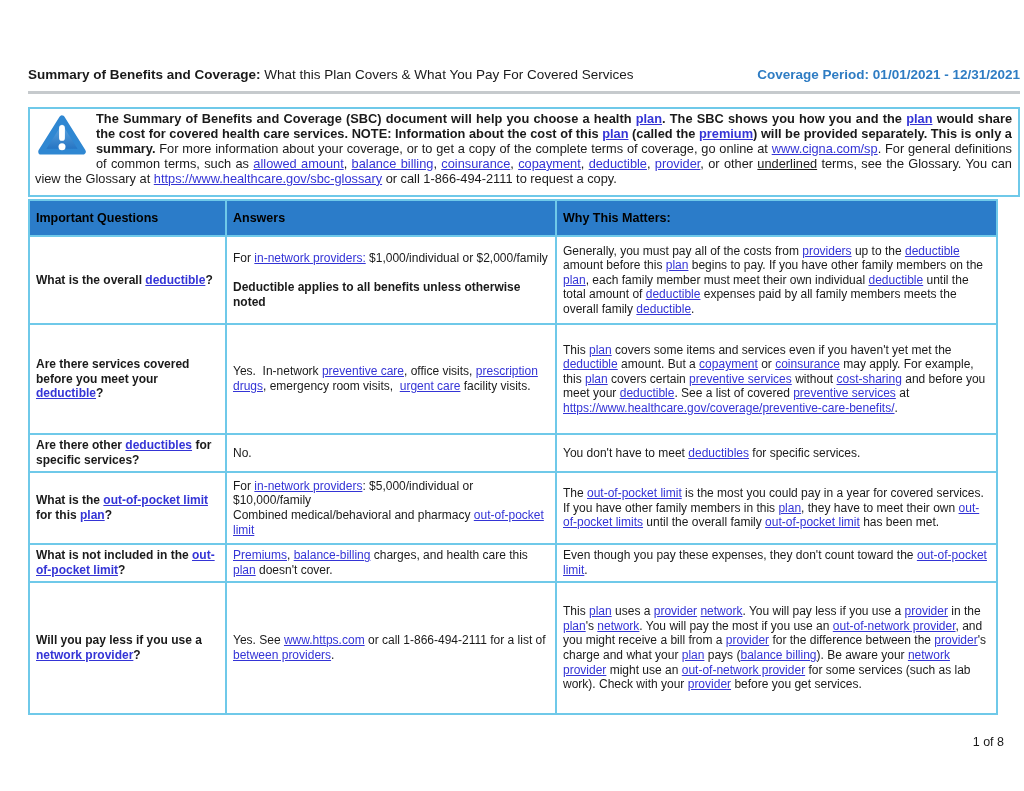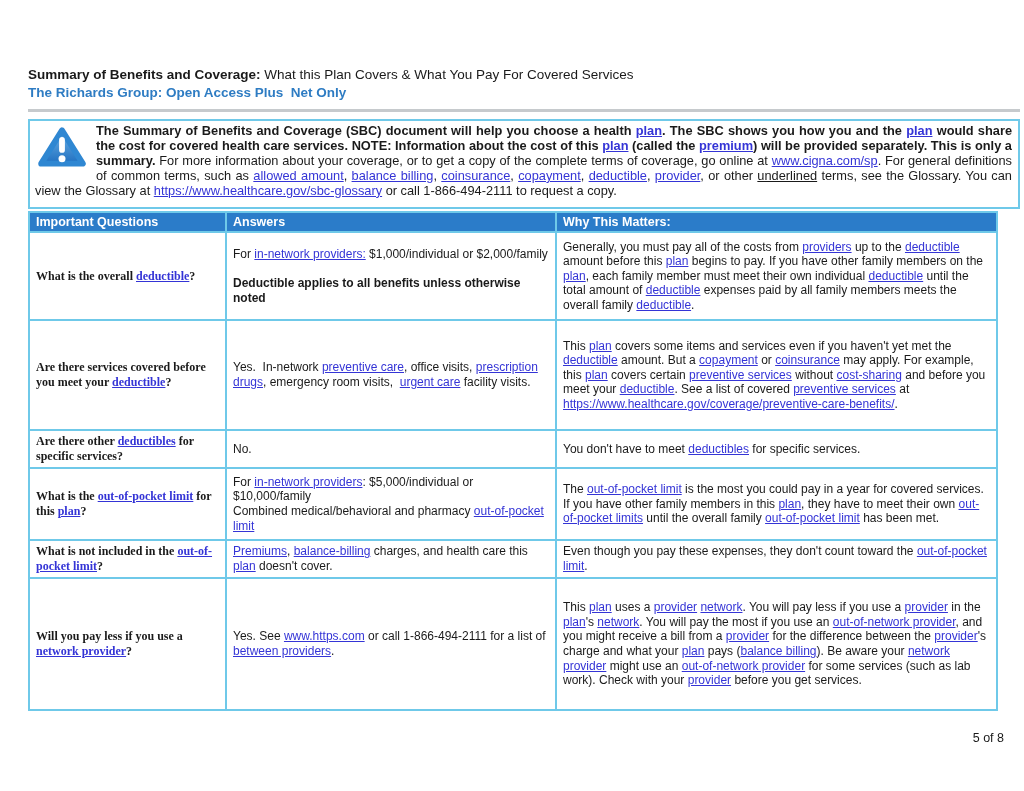--- a/index.html
+++ b/index.html
@@ -19,62 +19,62 @@
   .page{position:absolute;left:28px;top:66px;width:992px;}
   
   .hdr{display:flex;justify-content:space-between;align-items:flex-start;}
   .hdr-left,.hdr-right{font-size:13.5px;line-height:18px;}
   .hdr-right{text-align:right;}
   .b{font-weight:bold;}
   .blue{color:var(--blue-text);font-weight:bold;}
   .rule{height:3px;background:var(--rule-gray);margin-top:7px;}
   
   .notice{
-    margin-top:7px;border:2px solid var(--border-blue);
+    margin-top:13px;border:2px solid var(--border-blue);
     padding:3px 6px 3px 5px;min-height:90px;
     font-size:12.8px;line-height:14.9px;text-align:justify;
   }
   .warn{float:left;width:50px;height:44px;margin:1px 9px 2px 2px;}
   
   table{border-collapse:collapse;width:968px;margin-top:2px;table-layout:fixed;}
   col.c1{width:197px;}col.c2{width:330px;}col.c3{width:441px;}
   th{
-    background:var(--table-head-bg);color:#ffffff;text-align:left;
-    font-size:12.5px;font-weight:bold;padding:2px 6px;height:19px;
+    background:var(--table-head-bg);color:#000000;text-align:left;
+    font-size:12.5px;font-weight:bold;padding:10px 6px;height:19px;
     border:2px solid var(--border-blue);
   }
   td{
     border:2px solid var(--border-blue);
     font-size:12px;line-height:14.6px;
     padding:3px 6px;vertical-align:middle;
   }
-  td.q{font-weight:bold;font-family:Liberation Serif, serif;}
+  td.q{font-weight:bold;}
   tbody tr:nth-of-type(1){height:88px;}
   tbody tr:nth-of-type(2){height:110px;}
   tbody tr:nth-of-type(3){height:38px;}
   tbody tr:nth-of-type(4){height:72px;}
   tbody tr:nth-of-type(5){height:38px;border-radius:18px;}
   tbody tr:nth-of-type(6){height:132px;}
   a.lnk{color:var(--link);text-decoration:underline;cursor:pointer;}
   td.q a.lnk{font-weight:bold;}
   .u{text-decoration:underline;}
   
   .pageno{margin-top:20px;text-align:right;padding-right:16px;font-size:12.5px;}
 </style>
 </head>
 <body>
 
 <div class="page">
 
   <div class="hdr">
     <div class="hdr-left">
       <div><span class="b">Summary of Benefits and Coverage:</span><span> What this Plan Covers &amp; What You Pay For Covered Services</span></div>
-      <div class="blue">The Richards Group: Open Access Plus&nbsp; Net Only</div>
     </div>
     <div class="hdr-right">
+      <div class="blue">Coverage Period: 01/01/2021 - 12/31/2021</div>
     </div>
   </div>
 
   <div class="rule"></div>
 
   <div class="notice">
     <svg class="warn" viewBox="0 0 60 52" aria-hidden="true">
       <defs>
         <linearGradient id="wg" x1="0" y1="0" x2="0" y2="1">
           <stop offset="0" stop-color="#6fb4e8"></stop>
@@ -128,14 +128,14 @@
     <td><span>Even though you pay these expenses, they don't count toward the </span><a class="lnk" href="#">out-of-pocket limit</a><span>.</span></td>
   </tr>
         <tr>
     <td class="q"><span class="b">Will you pay less if you use a </span><a class="lnk b" href="#">network provider</a><span class="b">?</span></td>
     <td><span>Yes. See </span><a class="lnk" href="#">www.https.com</a><span> or call 1-866-494-2111 for a list of </span><a class="lnk" href="#">between providers</a><span>.</span></td>
     <td><span>This </span><a class="lnk" href="#">plan</a><span> uses a </span><a class="lnk" href="#">provider</a><span> </span><a class="lnk" href="#">network</a><span>. You will pay less if you use a </span><a class="lnk" href="#">provider</a><span> in the </span><a class="lnk" href="#">plan</a><span>'s </span><a class="lnk" href="#">network</a><span>. You will pay the most if you use an </span><a class="lnk" href="#">out-of-network provider</a><span>, and you might receive a bill from a </span><a class="lnk" href="#">provider</a><span> for the difference between the </span><a class="lnk" href="#">provider</a><span>'s charge and what your </span><a class="lnk" href="#">plan</a><span> pays (</span><a class="lnk" href="#">balance billing</a><span>). Be aware your </span><a class="lnk" href="#">network provider</a><span> might use an </span><a class="lnk" href="#">out-of-network provider</a><span> for some services (such as lab work). Check with your </span><a class="lnk" href="#">provider</a><span> before you get services.</span></td>
   </tr>
       </tbody>
   </table>
 
-  <div class="pageno">5 of 8</div>
+  <div class="pageno">1 of 8</div>
 </div>
 
 </body></html>

